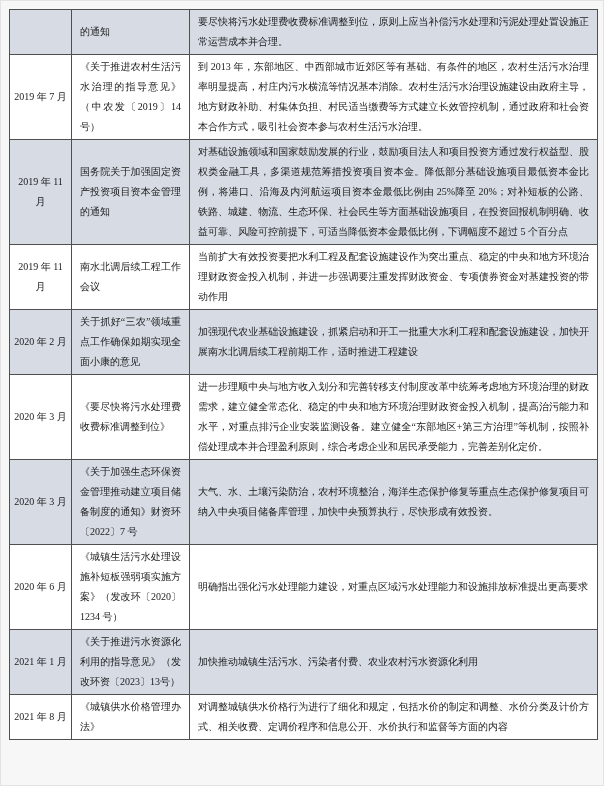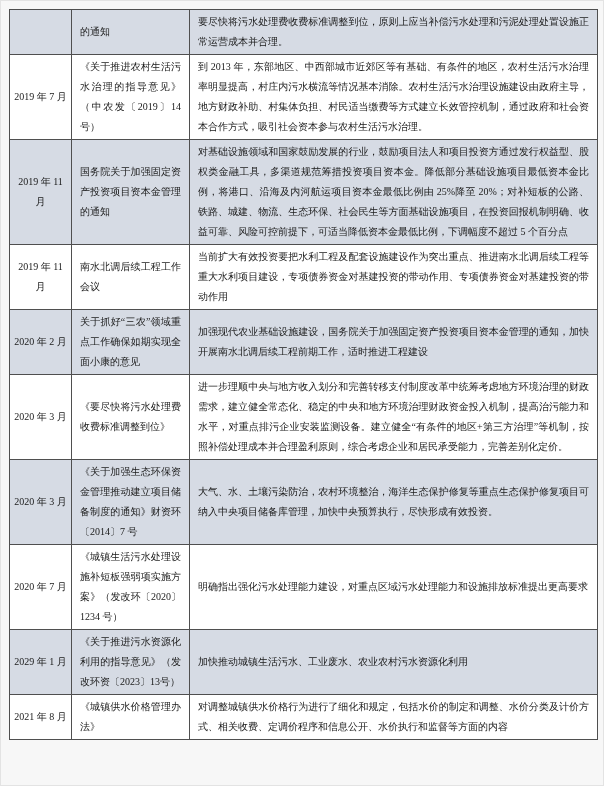--- a/index.html
+++ b/index.html
@@ -71,46 +71,46 @@
           <td class="col-desc">到 2013 年，东部地区、中西部城市近郊区等有基础、有条件的地区，农村生活污水治理率明显提高，村庄内污水横流等情况基本消除。农村生活污水治理设施建设由政府主导，地方财政补助、村集体负担、村民适当缴费等方式建立长效管控机制，通过政府和社会资本合作方式，吸引社会资本参与农村生活污水治理。</td>
         </tr>
         <tr class="shaded">
           <td class="col-date">2019 年 11 月</td>
           <td class="col-title">国务院关于加强固定资产投资项目资本金管理的通知</td>
           <td class="col-desc">对基础设施领域和国家鼓励发展的行业，鼓励项目法人和项目投资方通过发行权益型、股权类金融工具，多渠道规范筹措投资项目资本金。降低部分基础设施项目最低资本金比例，将港口、沿海及内河航运项目资本金最低比例由 25%降至 20%；对补短板的公路、铁路、城建、物流、生态环保、社会民生等方面基础设施项目，在投资回报机制明确、收益可靠、风险可控前提下，可适当降低资本金最低比例，下调幅度不超过 5 个百分点</td>
         </tr>
         <tr>
           <td class="col-date">2019 年 11 月</td>
           <td class="col-title">南水北调后续工程工作会议</td>
-          <td class="col-desc">当前扩大有效投资要把水利工程及配套设施建设作为突出重点、推进南水北调后续工程等重大水利项目建设，专项债券资金对基建投资的带动作用、专项债券资金对基建投资的带动作用</td>
+          <td class="col-desc">当前扩大有效投资要把水利工程及配套设施建设作为突出重点、稳定的中央和地方环境治理财政资金投入机制，并进一步强调要注重发挥财政资金、专项债券资金对基建投资的带动作用</td>
         </tr>
         <tr class="shaded">
           <td class="col-date">2020 年 2 月</td>
           <td class="col-title">关于抓好“三农”领域重点工作确保如期实现全面小康的意见</td>
-          <td class="col-desc">加强现代农业基础设施建设，国务院关于加强固定资产投资项目资本金管理的通知，加快开展南水北调后续工程前期工作，适时推进工程建设</td>
+          <td class="col-desc">加强现代农业基础设施建设，抓紧启动和开工一批重大水利工程和配套设施建设，加快开展南水北调后续工程前期工作，适时推进工程建设</td>
         </tr>
         <tr>
           <td class="col-date">2020 年 3 月</td>
           <td class="col-title">《要尽快将污水处理费收费标准调整到位》</td>
-          <td class="col-desc">进一步理顺中央与地方收入划分和完善转移支付制度改革中统筹考虑地方环境治理的财政需求，建立健全常态化、稳定的中央和地方环境治理财政资金投入机制，提高治污能力和水平，对重点排污企业安装监测设备。建立健全“有条件的地区+第三方治理”等机制，按照补偿处理成本并合理盈利原则，综合考虑企业和居民承受能力，完善差别化定价。</td>
+          <td class="col-desc">进一步理顺中央与地方收入划分和完善转移支付制度改革中统筹考虑地方环境治理的财政需求，建立健全常态化、稳定的中央和地方环境治理财政资金投入机制，提高治污能力和水平，对重点排污企业安装监测设备。建立健全“东部地区+第三方治理”等机制，按照补偿处理成本并合理盈利原则，综合考虑企业和居民承受能力，完善差别化定价。</td>
         </tr>
         <tr class="shaded">
           <td class="col-date">2020 年 3 月</td>
-          <td class="col-title">《关于加强生态环保资金管理推动建立项目储备制度的通知》财资环〔2014〕7 号</td>
+          <td class="col-title">《关于加强生态环保资金管理推动建立项目储备制度的通知》财资环〔2022〕7 号</td>
           <td class="col-desc">大气、水、土壤污染防治，农村环境整治，海洋生态保护修复等重点生态保护修复项目可纳入中央项目储备库管理，加快中央预算执行，尽快形成有效投资。</td>
         </tr>
         <tr>
-          <td class="col-date">2020 年 7 月</td>
+          <td class="col-date">2020 年 6 月</td>
           <td class="col-title">《城镇生活污水处理设施补短板强弱项实施方案》（发改环〔2020〕1234 号）</td>
           <td class="col-desc">明确指出强化污水处理能力建设，对重点区域污水处理能力和设施排放标准提出更高要求</td>
         </tr>
         <tr class="shaded">
-          <td class="col-date">2029 年 1 月</td>
+          <td class="col-date">2021 年 1 月</td>
           <td class="col-title">《关于推进污水资源化利用的指导意见》（发改环资〔2023〕13号）</td>
-          <td class="col-desc">加快推动城镇生活污水、工业废水、农业农村污水资源化利用</td>
+          <td class="col-desc">加快推动城镇生活污水、污染者付费、农业农村污水资源化利用</td>
         </tr>
         <tr>
           <td class="col-date">2021 年 8 月</td>
           <td class="col-title">《城镇供水价格管理办法》</td>
           <td class="col-desc">对调整城镇供水价格行为进行了细化和规定，包括水价的制定和调整、水价分类及计价方式、相关收费、定调价程序和信息公开、水价执行和监督等方面的内容</td>
         </tr>
       </tbody>
   </table>
 
 </div>

